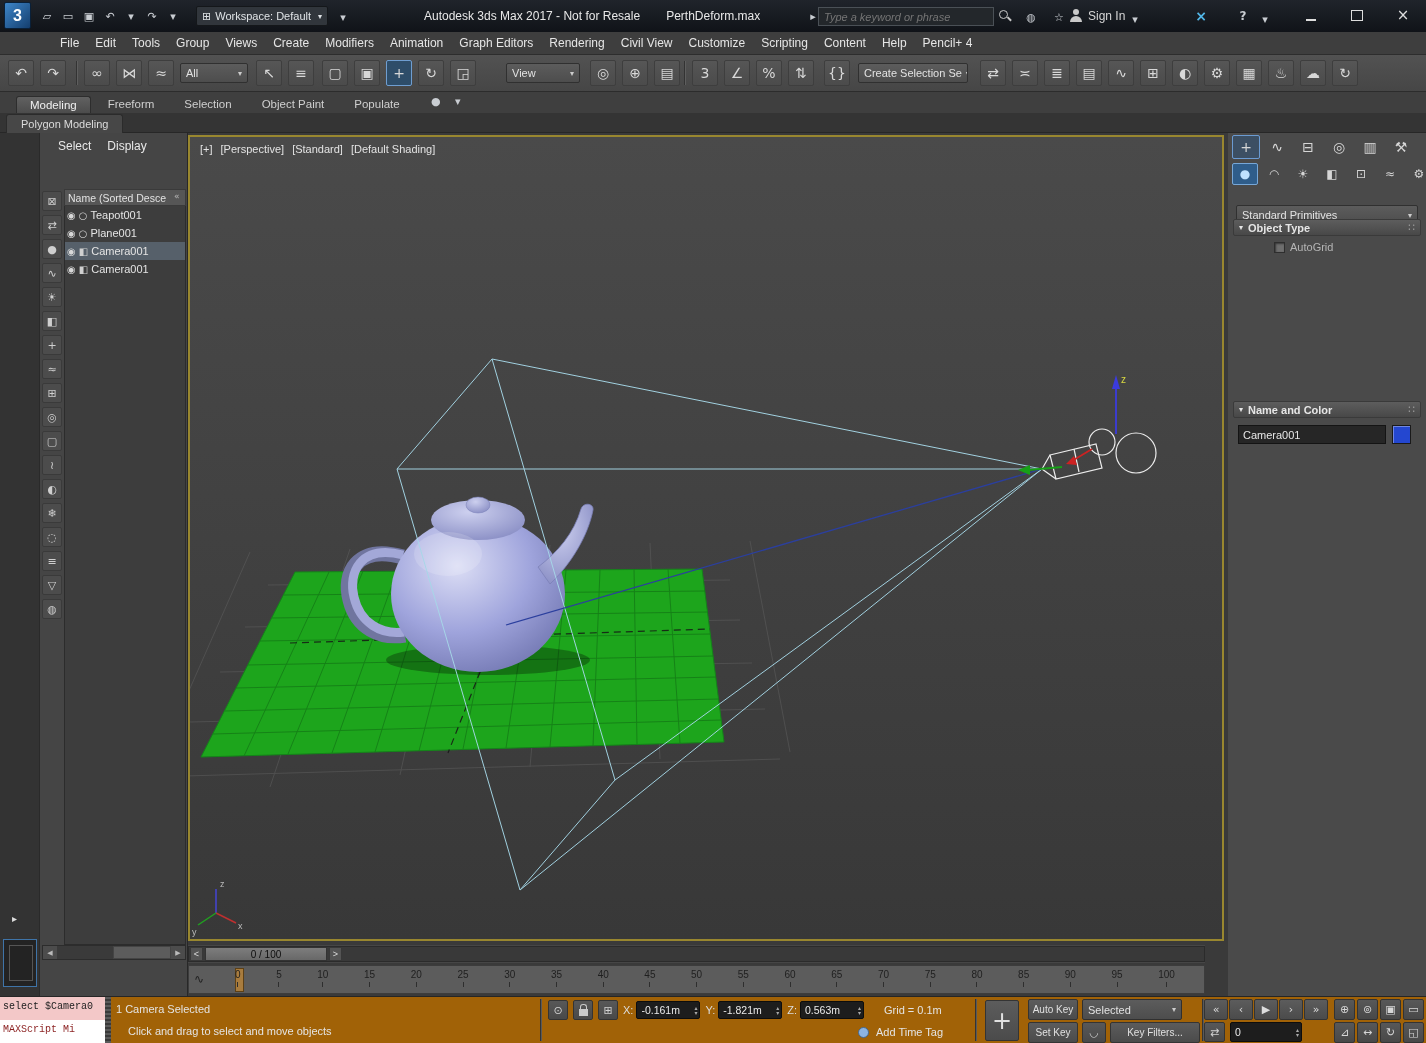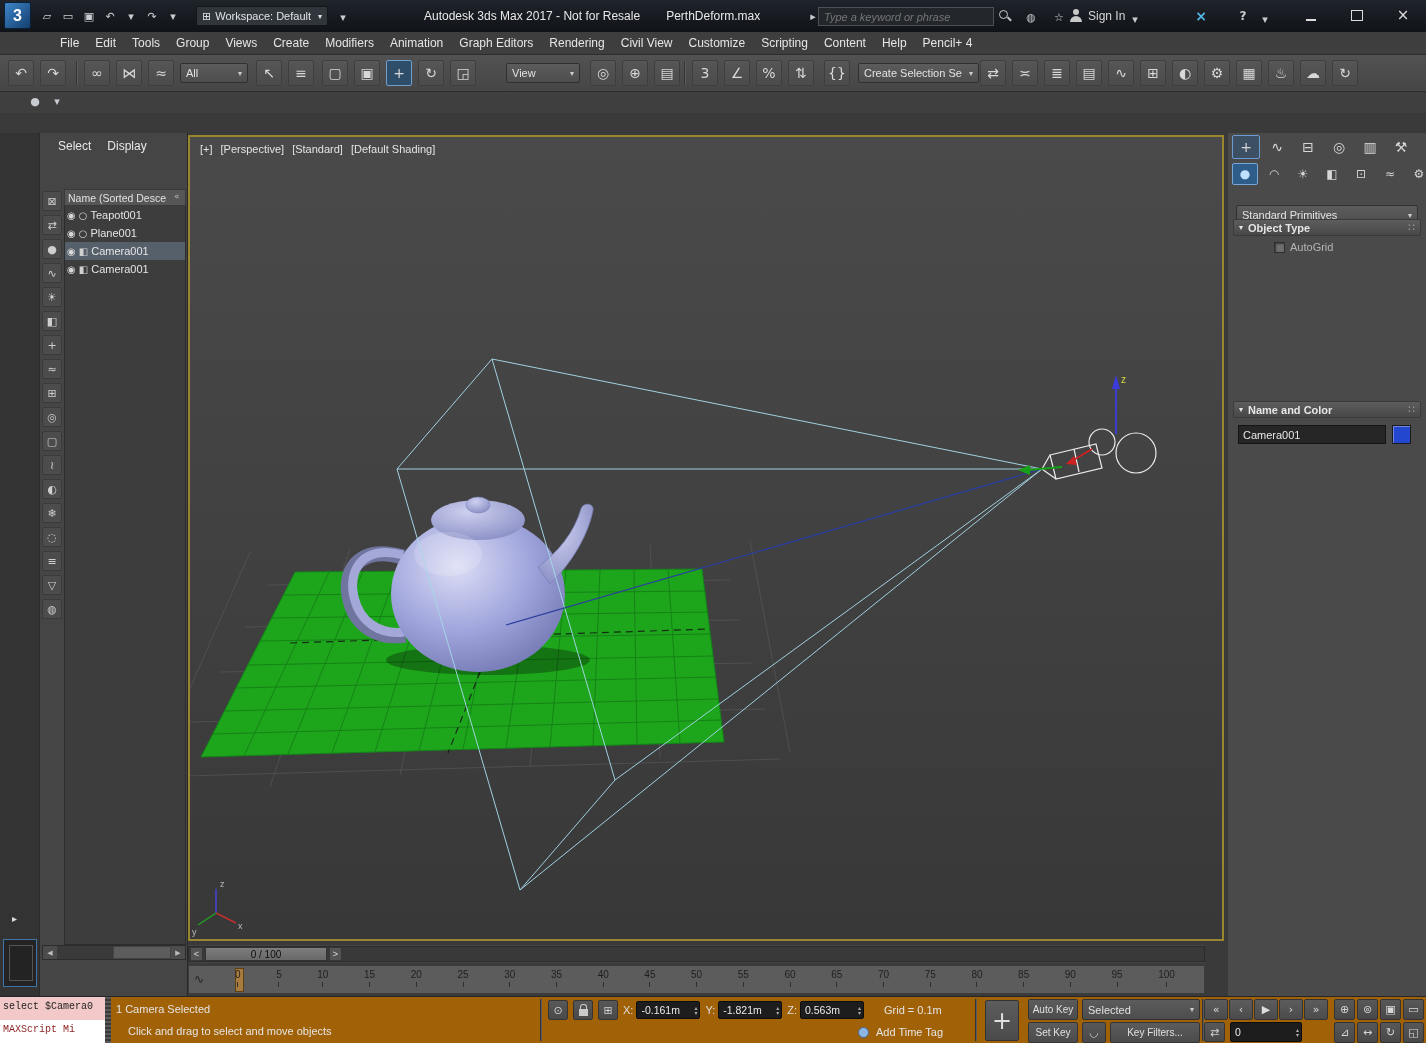--- a/index.html
+++ b/index.html
@@ -220,43 +220,54 @@
     <div class="a vsep-t" style="left:684px"></div>
     <div class="a tbg" style="left:692px">
         <span class="ticon">3</span>
         <span class="ticon">∠</span>
         <span class="ticon">%</span>
         <span class="ticon">⇅</span>
       </div>
     <div class="a tbg" style="left:824px">
         <span class="ticon">{}</span>
       </div>
-    <div class="a dd" style="left:858px;top:8px;width:121px">
+    <div class="a dd" style="left:858px;top:8px;width:110px">
       <span>Create Selection Se</span>
       <span class="caret">▾</span>
     </div>
     <div class="a tbg" style="left:980px">
         <span class="ticon">⇄</span>
         <span class="ticon">≍</span>
         <span class="ticon">≣</span>
         <span class="ticon">▤</span>
         <span class="ticon">∿</span>
         <span class="ticon">⊞</span>
         <span class="ticon">◐</span>
         <span class="ticon">⚙</span>
         <span class="ticon">▦</span>
         <span class="ticon">♨</span>
         <span class="ticon">☁</span>
         <span class="ticon">↻</span>
       </div>
   </div>
 
   <div class="a ribbon">
+    <div style="display:flex;gap:4px">
+
+    <span class="rtab active">Modeling</span>
+        <span class="rtab">Freeform</span>
+        <span class="rtab">Selection</span>
+        <span class="rtab">Object Paint</span>
+        <span class="rtab">Populate</span>
+      </div>
     <span class="qicon" style="margin:0 0 3px 10px">●</span>
     <span class="qicon" style="margin-bottom:3px">▾</span>
+  </div>
+  <div class="a ribbon-sub">
+    <div class="a subtab">Polygon Modeling</div>
   </div>
 
   <div class="a workarea">
 
     <div class="a leftstrip">
       <span class="a g" style="left:12px;top:780px;color:#ddd;font-size:10px">▸</span>
       <div class="a layout-tab"></div>
     </div>
 
     <div class="a sexp">
@@ -532,21 +543,21 @@
         </span>
     </div>
     <div class="a sb-text" style="left:884px;top:7px">Grid = 0.1m</div>
     <span class="a timetag-icon" style="left:858px;top:30px"></span>
     <div class="a sb-text" style="left:876px;top:29px">Add Time Tag</div>
     <div class="a vsep" style="left:975px"></div>
 
     <div class="a kbtn g" style="left:985px;top:3px;width:34px;height:41px;font-size:24px">+</div>
     <div class="a kbtn" style="left:1028px;top:2px;width:50px;height:21px">Auto Key</div>
     <div class="a kbtn" style="left:1028px;top:25px;width:50px;height:21px">Set Key</div>
-    <div class="a dd" style="left:1082px;top:2px;width:118px;height:21px">
+    <div class="a dd" style="left:1082px;top:2px;width:100px;height:21px">
       <span>Selected</span>
       <span class="caret">▾</span>
     </div>
     <span class="a sbtn" style="left:1082px;top:25px;width:24px;height:21px">◡</span>
     <div class="a kbtn" style="left:1110px;top:25px;width:90px;height:21px">Key Filters...</div>
     <div class="a vsep" style="left:1202px"></div>
 
     <div class="a playback">
 
     <span class="pbtn">«</span>

